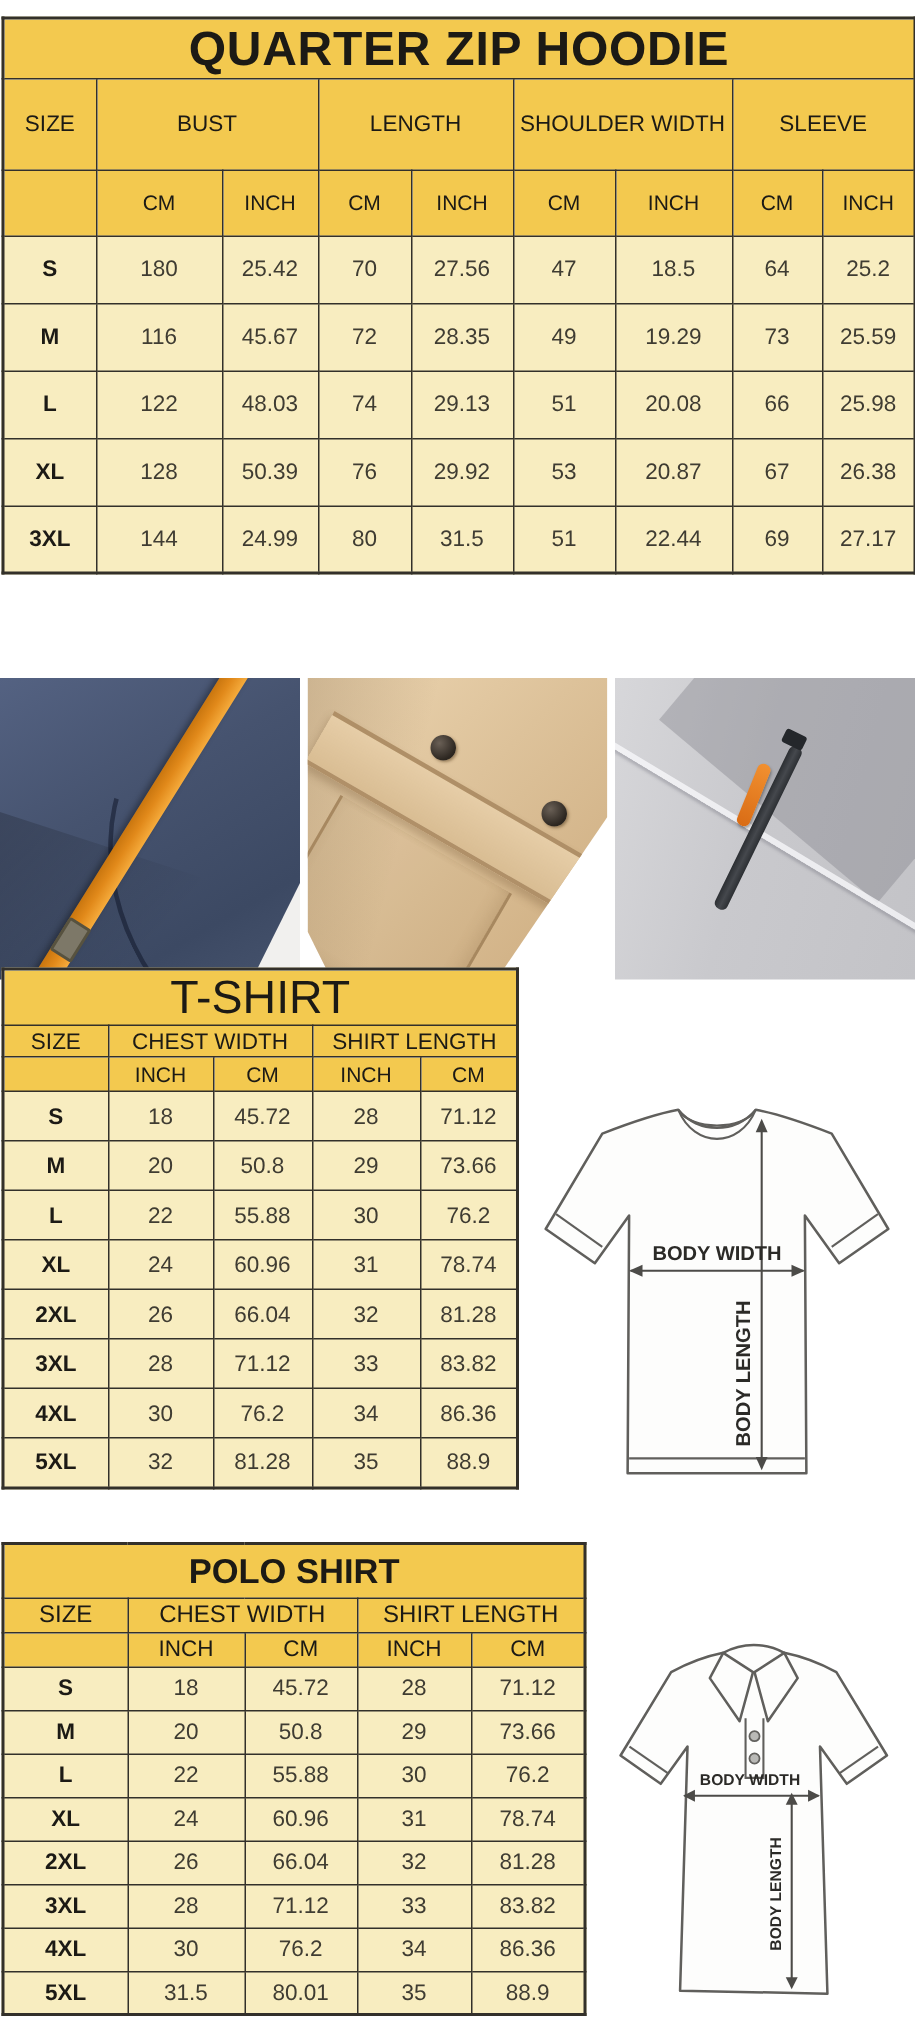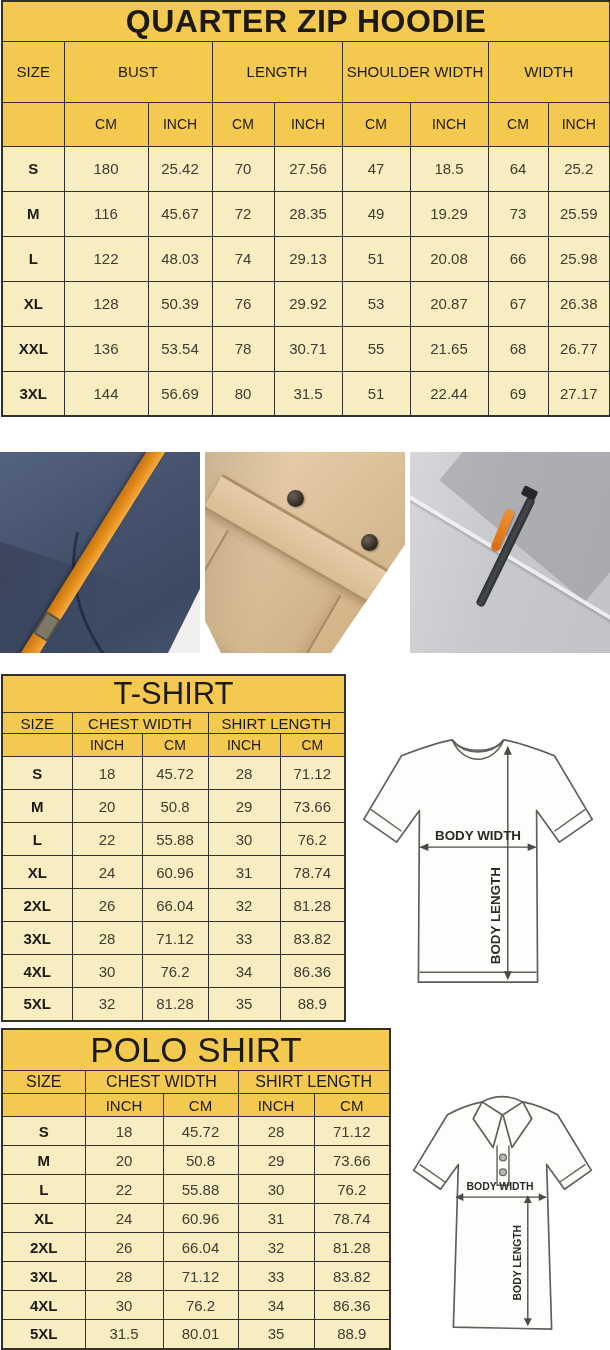--- a/index.html
+++ b/index.html
@@ -16,21 +16,21 @@
   
   table.size-table{border-collapse:collapse;table-layout:fixed;position:absolute;background:var(--cream);}
   table.size-table td,table.size-table th{border:1px solid var(--border);text-align:center;vertical-align:middle;overflow:hidden;white-space:nowrap;}
   table.size-table{border:2px solid var(--border);}
   tr.title-row th{background:var(--yellow);color:var(--head-text);}
   tr.group-row th, tr.group-row td, tr.unit-row td{background:var(--yellow);color:var(--head-text);font-weight:normal;}
   td.size-cell{font-weight:bold;color:var(--head-text);background:var(--cream);}
   td.value-cell{color:var(--data-text);background:var(--cream);}
 
   
-  .hoodie{top:0;left:1px;width:608px;border-bottom-width:3px;}
+  .hoodie{top:11px;left:1px;width:608px;border-bottom-width:3px;}
   .hoodie tr.title-row th{height:40px;font-size:32px;font-weight:bold;letter-spacing:.5px;}
   .hoodie tr.group-row th,.hoodie tr.group-row td{height:61px;font-size:15px;}
   .hoodie tr.unit-row td{height:44px;font-size:14px;}
   .hoodie tr.data-row td{height:45px;font-size:15px;}
 
   
   .material-band{position:absolute;top:417px;left:0;width:610px;height:35px;background:var(--yellow);
     border-top:2px solid var(--border);border-bottom:2px solid var(--border);
     display:flex;align-items:center;justify-content:center;
     font-size:33px;font-weight:bold;color:var(--head-text);letter-spacing:1px;}
@@ -65,29 +65,29 @@
   .kh-btn2{left:156px;top:82px;}
 
   .photo-gray{background:linear-gradient(105deg,#d7d7da 0%,#c9c9cd 45%,#c3c3c7 100%);}
   .gr-dark{right:-55px;top:-70px;width:190px;height:180px;background:rgba(125,125,133,.38);transform:rotate(40deg);}
   .gr-seam{left:-25px;top:28px;width:300px;height:4px;background:rgba(250,250,252,.75);box-shadow:0 2px 2px rgba(110,110,120,.35);transform:rotate(31deg);transform-origin:left top;}
   .gr-zip{left:91px;top:40px;width:9px;height:120px;border-radius:4px;background:linear-gradient(to right,#2c2f33,#45484d 50%,#2c2f33);transform:rotate(26deg);}
   .gr-zipcap{left:112px;top:36px;width:15px;height:10px;border-radius:2px;background:#24272b;transform:rotate(26deg);}
   .gr-pull{left:88px;top:56px;width:9px;height:44px;border-radius:4px;background:linear-gradient(#f19030,#d96c15);transform:rotate(22deg);box-shadow:1px 1px 2px rgba(0,0,0,.35);}
 
   
-  .tshirt{top:674px;left:1px;width:343px;}
+  .tshirt{top:645px;left:1px;width:343px;}
   .tshirt tr.title-row th{height:34px;font-size:31px;font-weight:normal;}
   .tshirt tr.group-row th,.tshirt tr.group-row td{height:21px;font-size:15px;}
   .tshirt tr.unit-row td{height:23px;font-size:14px;}
   .tshirt tr.data-row td{height:33px;font-size:15px;}
 
   
   .polo{top:1028px;left:1px;width:388px;}
-  .polo tr.title-row th{height:36px;font-size:35px;font-weight:normal;}
+  .polo tr.title-row th{height:36px;font-size:23px;font-weight:bold;}
   .polo tr.group-row th,.polo tr.group-row td{height:23px;font-size:16px;}
   .polo tr.unit-row td{height:23px;font-size:15px;}
   .polo tr.data-row td{height:29px;font-size:15px;}
 
   
   .tshirt-diagram{position:absolute;top:722px;left:352px;width:252px;height:288px;}
   .polo-diagram{position:absolute;top:1086px;left:400px;width:205px;height:258px;}
   svg .outline{fill:#fdfdfc;stroke:#605f5c;stroke-width:1.7;stroke-linejoin:round;}
   svg .detail{fill:none;stroke:#605f5c;stroke-width:1.4;}
   svg .arrow{stroke:#4c4b48;stroke-width:1.4;}
@@ -113,21 +113,21 @@
     </colgroup>
     <tbody>
         <tr class="title-row">
           <th colspan="9">QUARTER ZIP HOODIE</th>
         </tr>
     <tr class="group-row">
       <td>SIZE</td>
       <th colspan="2">BUST</th>
       <th colspan="2">LENGTH</th>
       <th colspan="2">SHOULDER WIDTH</th>
-      <th colspan="2">WIDTH</th>
+      <th colspan="2">SLEEVE</th>
     </tr>
     <tr class="unit-row">
       <td></td>
       <td>CM</td>
       <td>INCH</td>
       <td>CM</td>
       <td>INCH</td>
       <td>CM</td>
       <td>INCH</td>
       <td>CM</td>
@@ -171,34 +171,23 @@
       <td class="value-cell">128</td>
       <td class="value-cell">50.39</td>
       <td class="value-cell">76</td>
       <td class="value-cell">29.92</td>
       <td class="value-cell">53</td>
       <td class="value-cell">20.87</td>
       <td class="value-cell">67</td>
       <td class="value-cell">26.38</td>
     </tr>
     <tr class="data-row">
-      <td class="size-cell">XXL</td>
-      <td class="value-cell">136</td>
-      <td class="value-cell">53.54</td>
-      <td class="value-cell">78</td>
-      <td class="value-cell">30.71</td>
-      <td class="value-cell">55</td>
-      <td class="value-cell">21.65</td>
-      <td class="value-cell">68</td>
-      <td class="value-cell">26.77</td>
-    </tr>
-    <tr class="data-row">
       <td class="size-cell">3XL</td>
       <td class="value-cell">144</td>
-      <td class="value-cell">56.69</td>
+      <td class="value-cell">24.99</td>
       <td class="value-cell">80</td>
       <td class="value-cell">31.5</td>
       <td class="value-cell">51</td>
       <td class="value-cell">22.44</td>
       <td class="value-cell">69</td>
       <td class="value-cell">27.17</td>
     </tr>
   </tbody>
     </table>
 

